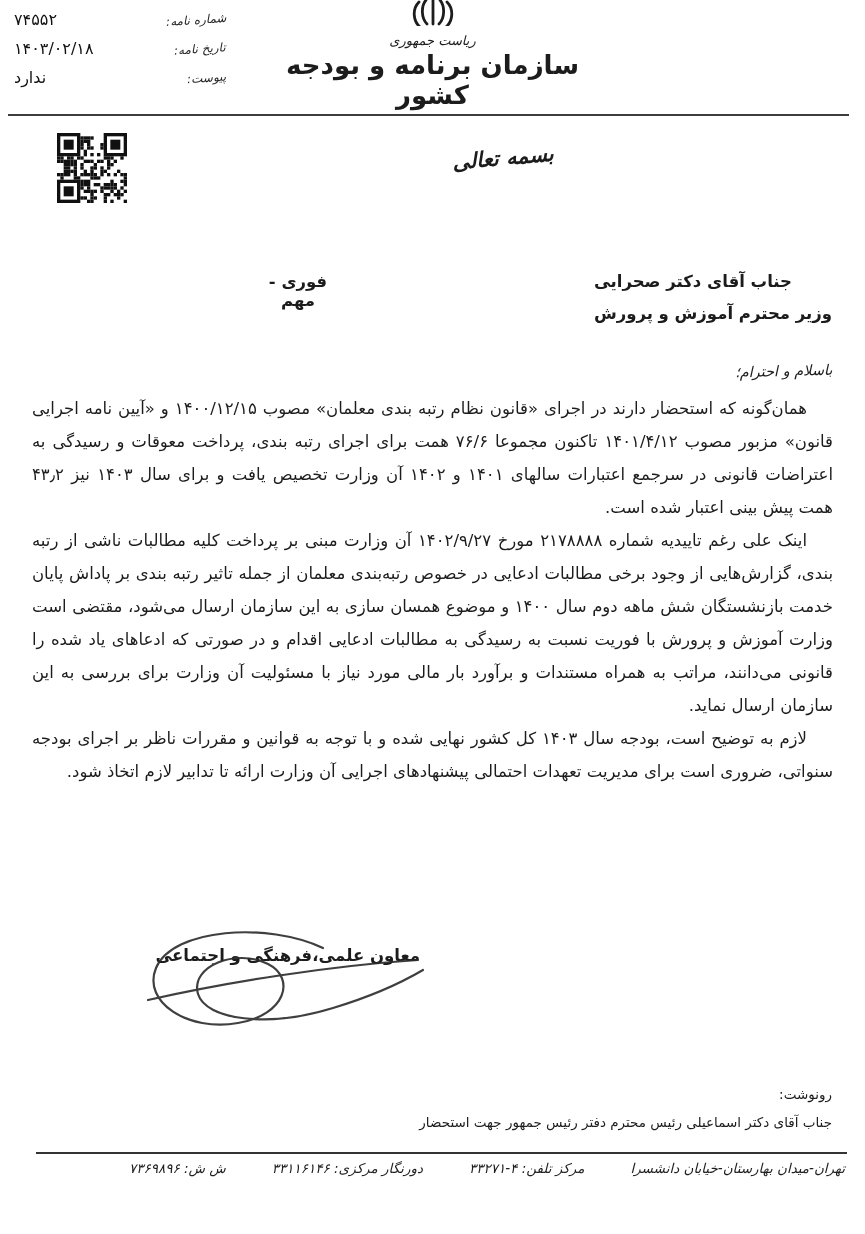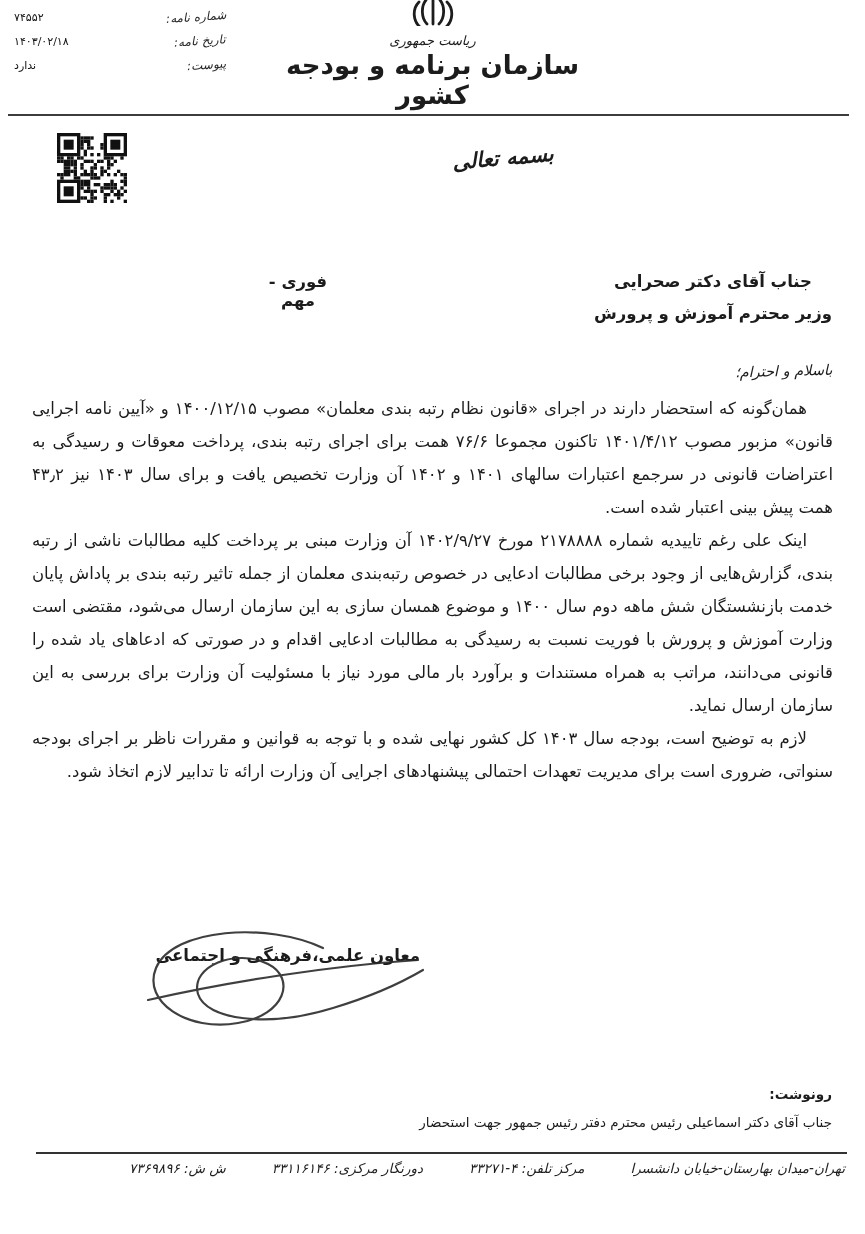--- a/index.html
+++ b/index.html
@@ -5,51 +5,51 @@
   html,body{margin:0;padding:0;background:#e8e8e8;}
   .page{
     position:relative;width:865px;height:1234px;margin:0 auto;
     background:#ffffff;overflow:hidden;color:#1c1c1c;
     font-family:"DejaVu Sans",sans-serif;
   }
   
   .meta{position:absolute;top:10px;left:14px;width:212px;direction:rtl;}
   .meta-row{display:flex;justify-content:space-between;align-items:center;margin-bottom:10px;}
   .meta-label{font-size:12px;font-style:italic;color:#232323;transform:rotate(-4deg);}
-  .meta-value{font-size:11px;color:#111;}
+  .meta-value{font-size:16px;color:#111;}
   
   .letterhead{position:absolute;top:0;left:50%;transform:translateX(-50%);width:340px;text-align:center;}
   .emblem-wrap{height:26px;overflow:hidden;}
   .authority{font-size:13px;font-style:italic;margin-top:7px;}
   .org-name{font-size:26px;font-weight:bold;margin-top:2px;letter-spacing:-0.5px;}
   .rule-top{position:absolute;top:114px;left:8px;right:16px;border-top:2px solid #3d3d3d;}
   
   .qr{position:absolute;top:133px;left:55px;width:74px;height:70px;}
   
   .besmele{position:absolute;top:146px;left:408px;width:190px;text-align:center;
     font-size:21px;font-style:italic;font-weight:bold;transform:rotate(-5deg);}
   
-  .recipient{position:absolute;top:266px;right:33px;text-align:center;font-weight:bold;
+  .recipient{position:absolute;top:266px;right:33px;text-align:left;font-weight:bold;
     font-size:16.5px;line-height:32px;}
   .priority{position:absolute;top:272px;left:250px;width:96px;text-align:center;
     font-weight:bold;font-size:16.5px;}
   
   .salutation{position:absolute;top:363px;right:33px;font-size:14.5px;font-style:italic;
     transform:rotate(-1.5deg);}
   
   .body-text{position:absolute;top:392px;right:32px;left:32px;direction:rtl;
     text-align:justify;font-size:16.5px;line-height:33px;}
   .body-text p{margin:0;text-indent:26px;}
   
   .sig{position:absolute;top:938px;right:445px;text-align:right;font-weight:bold;
     font-size:16.5px;line-height:35px;white-space:nowrap;}
   .sig-scribble{position:absolute;top:920px;left:118px;pointer-events:none;}
   
   .cc{position:absolute;top:1080px;right:33px;text-align:right;font-size:13.5px;line-height:28px;}
-  .cc-label{font-weight:bold;}
+  .cc-label{font-weight:normal;}
   
   .rule-bottom{position:absolute;top:1152px;left:36px;right:18px;border-top:2px solid #333;}
   .footer{position:absolute;top:1160px;left:88px;right:20px;display:flex;direction:rtl;
     justify-content:space-between;font-size:13.5px;font-style:italic;color:#1f1f1f;}
   .footer span{white-space:nowrap;margin-left:46px;}
 </style>
 </head>
 <body>
 
 <div class="page">

